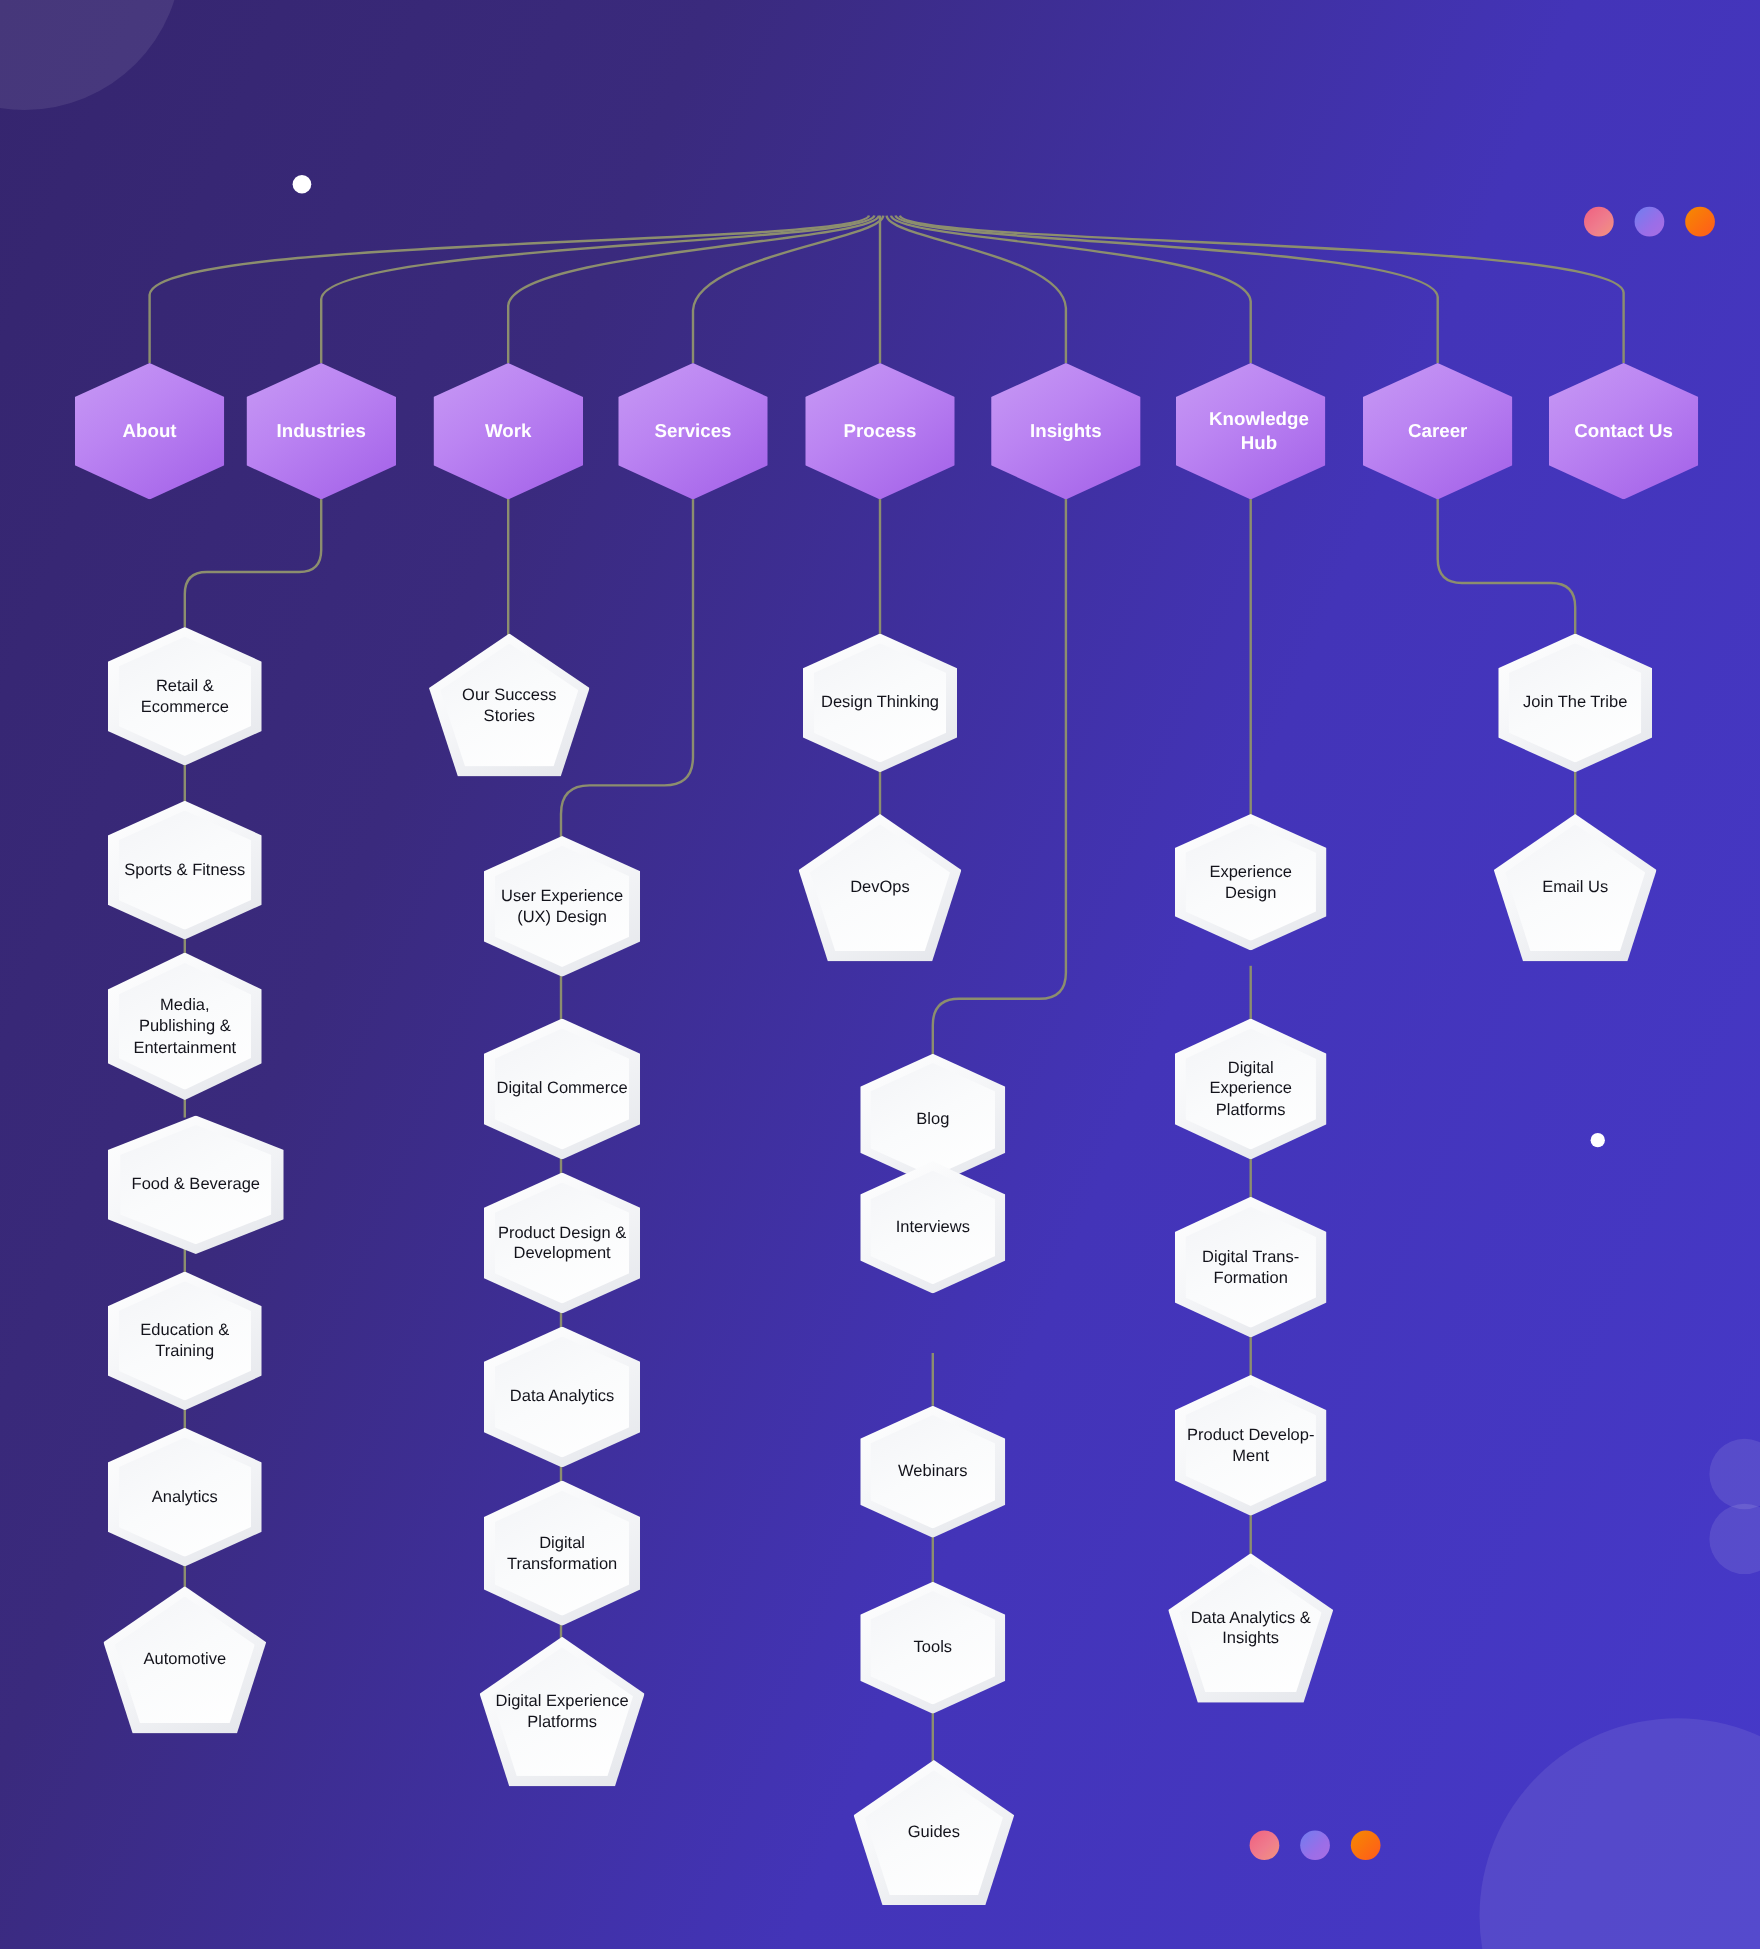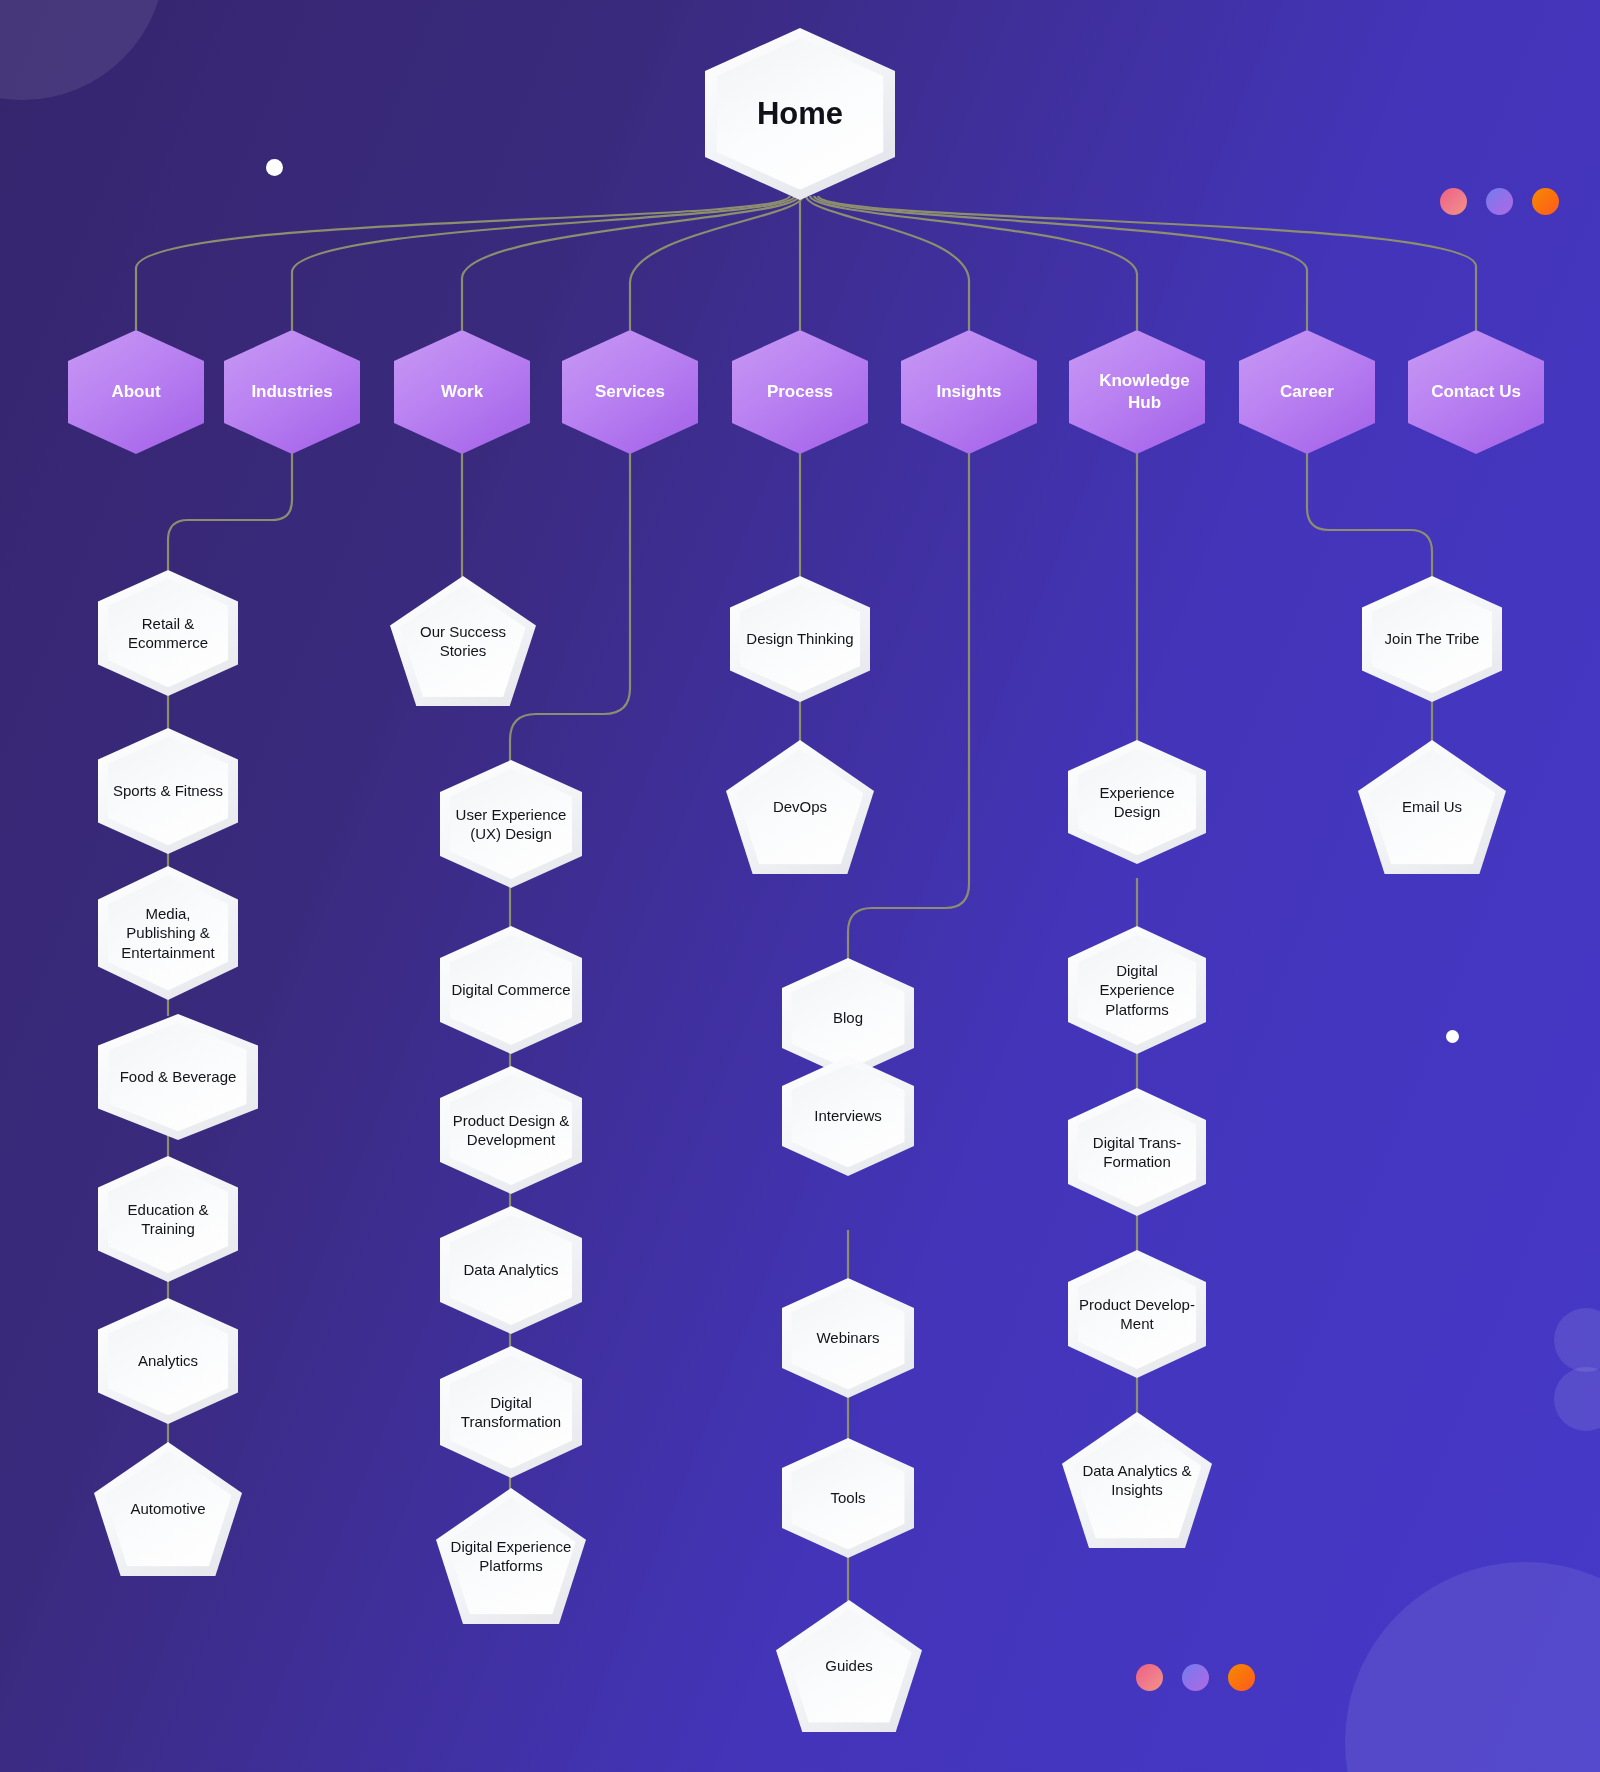--- a/index.html
+++ b/index.html
@@ -189,25 +189,20 @@
     </g>
 
     <g>
       <path d="M 1307 450 L 1307 508 Q 1307 530 1329 530 L 1410 530 Q 1432 530 1432 552 L 1432 578"></path>
     </g>
     <g>
       <line x1="1432" y1="688" x2="1432" y2="742"></line>
     </g>
   </svg>
 
-  <div class="node hex root" style="left:705px; top:28px; width:190px; height:172px;">
-    <div class="shape-outer"></div>
-    <div class="shape-inner"></div>
-    <div class="lbl">Home</div>
-  </div>
 
   <div class="node hex purple lvl2" style="left:68px; top:330px; width:136px; height:124px;">
     <div class="shape-outer"></div>
     <div class="lbl">About</div>
   </div>
   <div class="node hex purple lvl2" style="left:224px; top:330px; width:136px; height:124px;">
     <div class="shape-outer"></div>
     <div class="lbl">Industries</div>
   </div>
   <div class="node hex purple lvl2" style="left:394px; top:330px; width:136px; height:124px;">

